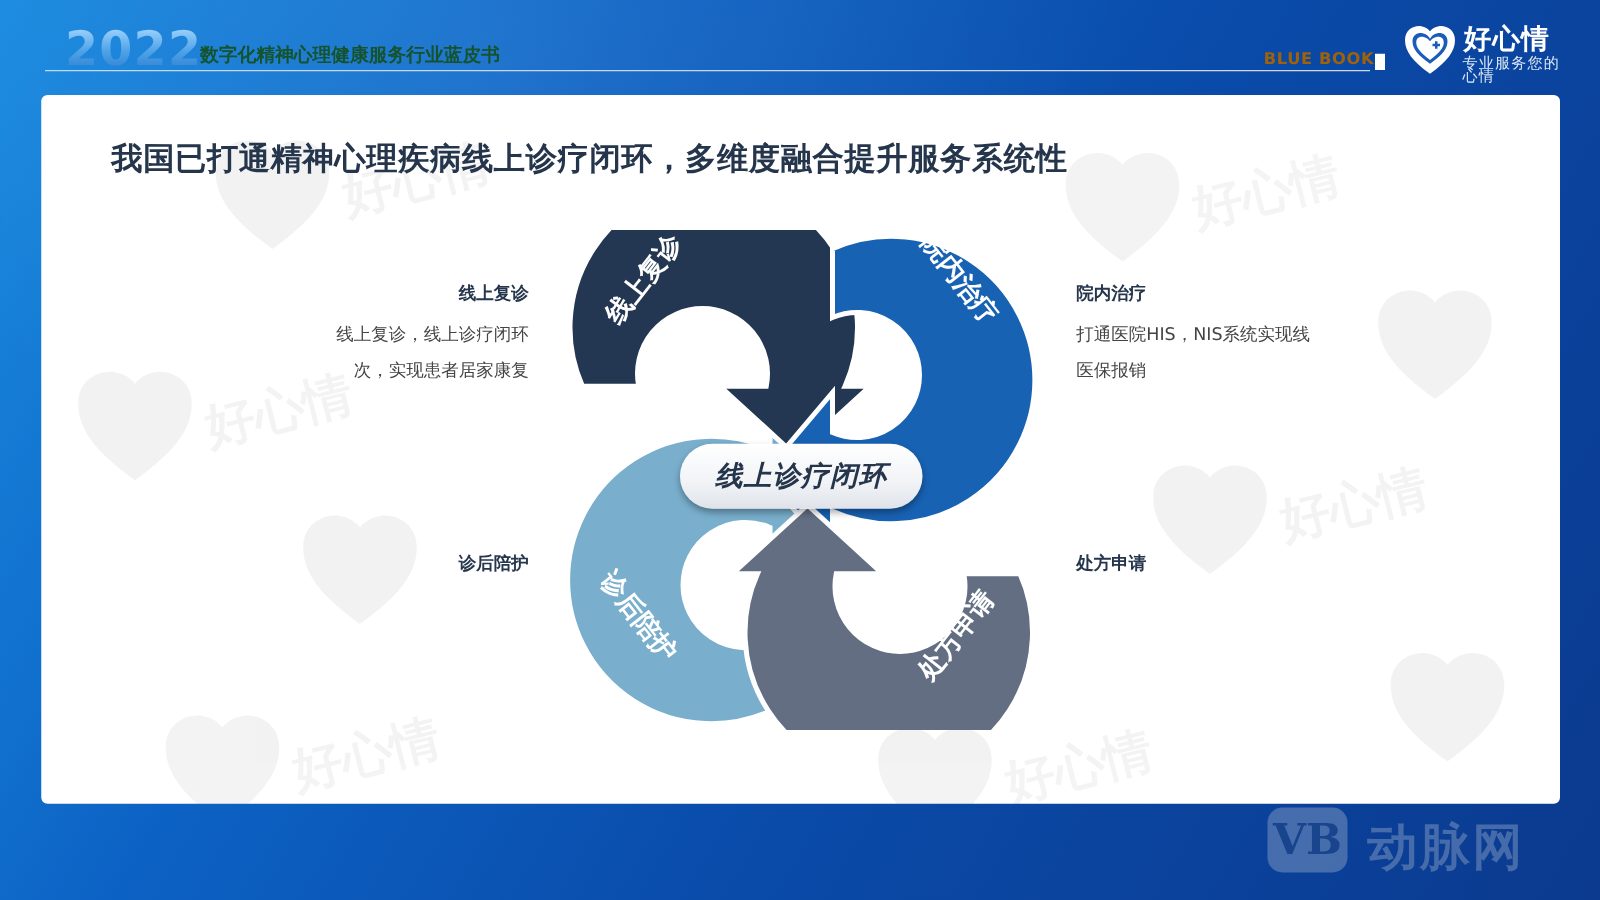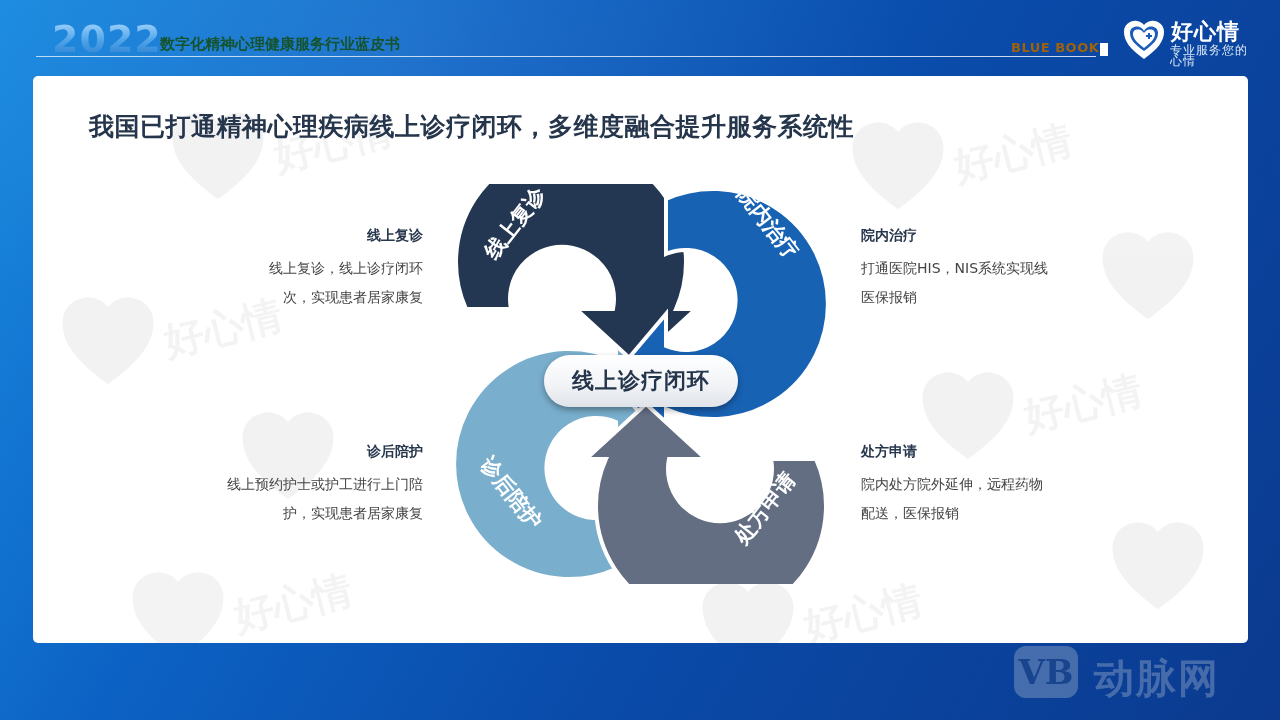--- a/index.html
+++ b/index.html
@@ -56,21 +56,21 @@
     .desc p { margin: 10px 0 0 0; font-size: 14px; line-height: 29px; color: #444; }
     .desc.left { text-align: right; }
     .desc.right { text-align: left; }
 
     .diagram { position: absolute; left: 408px; top: 108px; width: 400px; height: 400px; }
     .center-pill {
       position: absolute; left: 511px; top: 279px; width: 194px; height: 52px; border-radius: 26px;
       background: linear-gradient(180deg, #ffffff 0%, #f1f3f6 60%, #dfe3e9 100%);
       box-shadow: 0 3px 6px rgba(0,0,0,0.35);
       display: flex; align-items: center; justify-content: center;
-      font-size: 22px; font-weight: bold; color: #25354b; letter-spacing: 1px;
+      font-size: 22px; font-weight: bold; color: #25354b; letter-spacing: 1px; font-style: italic;
     }
     .arc-label {
       position: absolute; font-size: 21px; font-weight: bold; color: #ffffff; white-space: nowrap;
       transform-origin: center center; line-height: 24px;
     }
     .watermark-brand {
       position: absolute; left: 1014px; top: 646px; width: 250px; height: 64px; opacity: 0.45;
     }
     .vb-box {
       position: absolute; left: 0; top: 0; width: 64px; height: 52px; border-radius: 12px; background: #8ea4c6;
@@ -161,25 +161,23 @@
   <div class="desc left" style="left:160px;top:150px;">
     <h4>线上复诊</h4>
     <p><span>线上复诊，线上诊疗闭环</span><br><span>次，实现患者居家康复</span></p>
   </div>
   <div class="desc right" style="left:828px;top:150px;">
     <h4>院内治疗</h4>
     <p><span>打通医院HIS，NIS系统实现线</span><br><span>医保报销</span></p>
   </div>
   <div class="desc left" style="left:160px;top:366px;">
     <h4>诊后陪护</h4>
-    <p><span>线上预约护士或护工进行上门陪</span><br><span>护，实现患者居家康复</span></p>
   </div>
   <div class="desc right" style="left:828px;top:366px;">
     <h4>处方申请</h4>
-    <p><span>院内处方院外延伸，远程药物</span><br><span>配送，医保报销</span></p>
   </div>
 
   <svg class="diagram" viewBox="0 0 400 400" style="left:408px;top:108px;">
     <defs>
       <filter id="sh" x="-10%" y="-10%" width="120%" height="120%">
         <feDropShadow dx="0" dy="0" stdDeviation="1.2" flood-color="#ffffff" flood-opacity="1"></feDropShadow>
       </filter>
     </defs>
 
     <g stroke="#ffffff" stroke-width="4">

